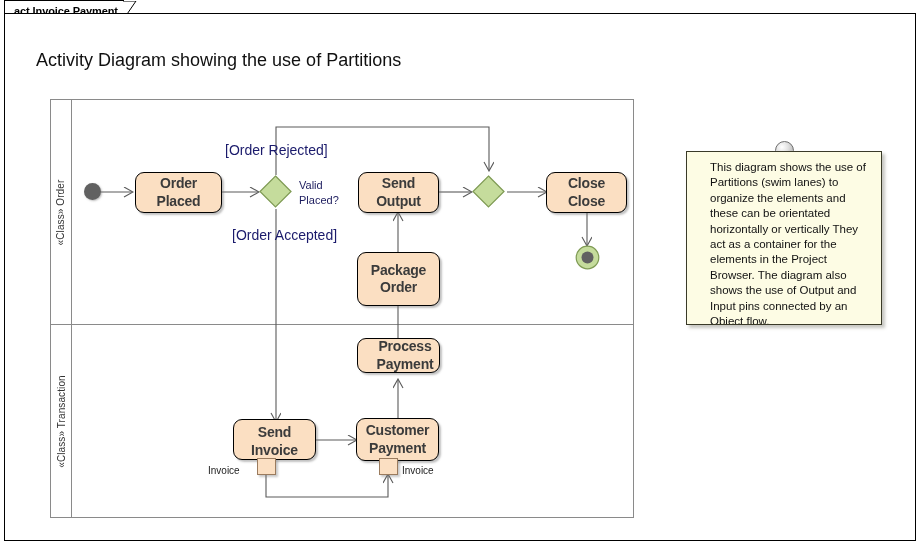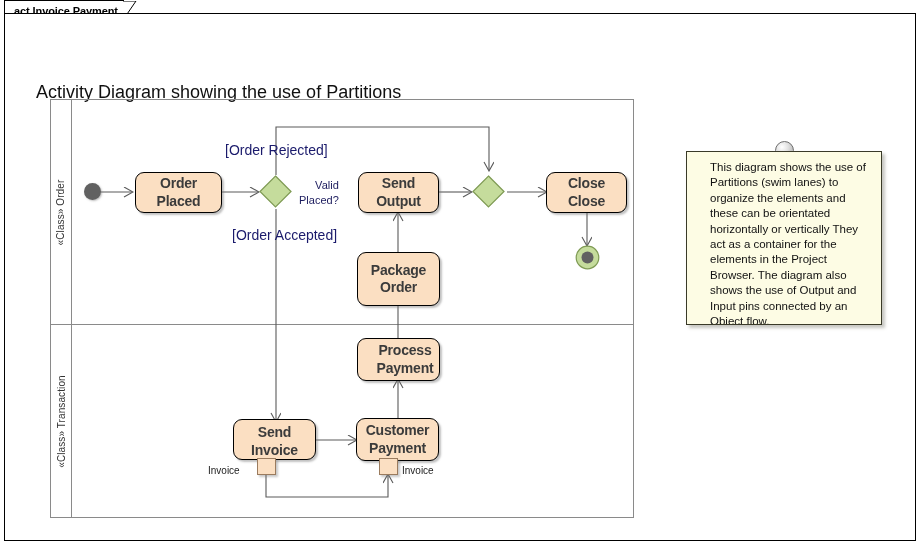--- a/index.html
+++ b/index.html
@@ -60,21 +60,20 @@
   }
 
   
   #diagram-title {
     position: absolute;
     left: 36px;
     top: 50px;
     font-size: 18px;
     color: #101010;
     white-space: nowrap;
-    margin-top: 32px;
   }
 
   
   #partition-container {
     position: absolute;
     left: 50px;
     top: 99px;
     width: 584px;
     height: 419px;
     box-sizing: border-box;
@@ -187,21 +186,20 @@
     color: #1c1c5e;
     white-space: nowrap;
   }
   .guard-label { color: #1a1a6b; }
   .decision-label {
     position: absolute;
     font-size: 11px;
     color: #1c1c5e;
     white-space: nowrap;
     line-height: 1.35;
-    text-align: right;
   }
 
   
   #note {
     position: absolute;
     left: 686px;
     top: 151px;
     width: 196px;
     height: 174px;
     box-sizing: border-box;
@@ -306,21 +304,21 @@
 </div>
 
 <div class="activity-node" style="left:546px; top:172px; width:81px; height:41px;">
   <span>Close Close</span>
 </div>
 
 <div class="activity-node" style="left:357px; top:252px; width:83px; height:54px;">
   <span>Package Order</span>
 </div>
 
-<div class="activity-node" style="left:357px; top:338px; width:83px; height:43px;padding-left:17px;">
+<div class="activity-node" style="left:357px; top:338px; width:83px; height:35px;padding-left:17px;">
   <span>Process Payment</span>
 </div>
 
 <div class="activity-node" style="left:233px; top:419px; width:83px; height:41px;align-items:flex-end;">
   <span>Send Invoice</span>
 </div>
 
 <div class="activity-node" style="left:356px; top:418px; width:83px; height:43px;">
   <span>Customer Payment</span>
 </div>

